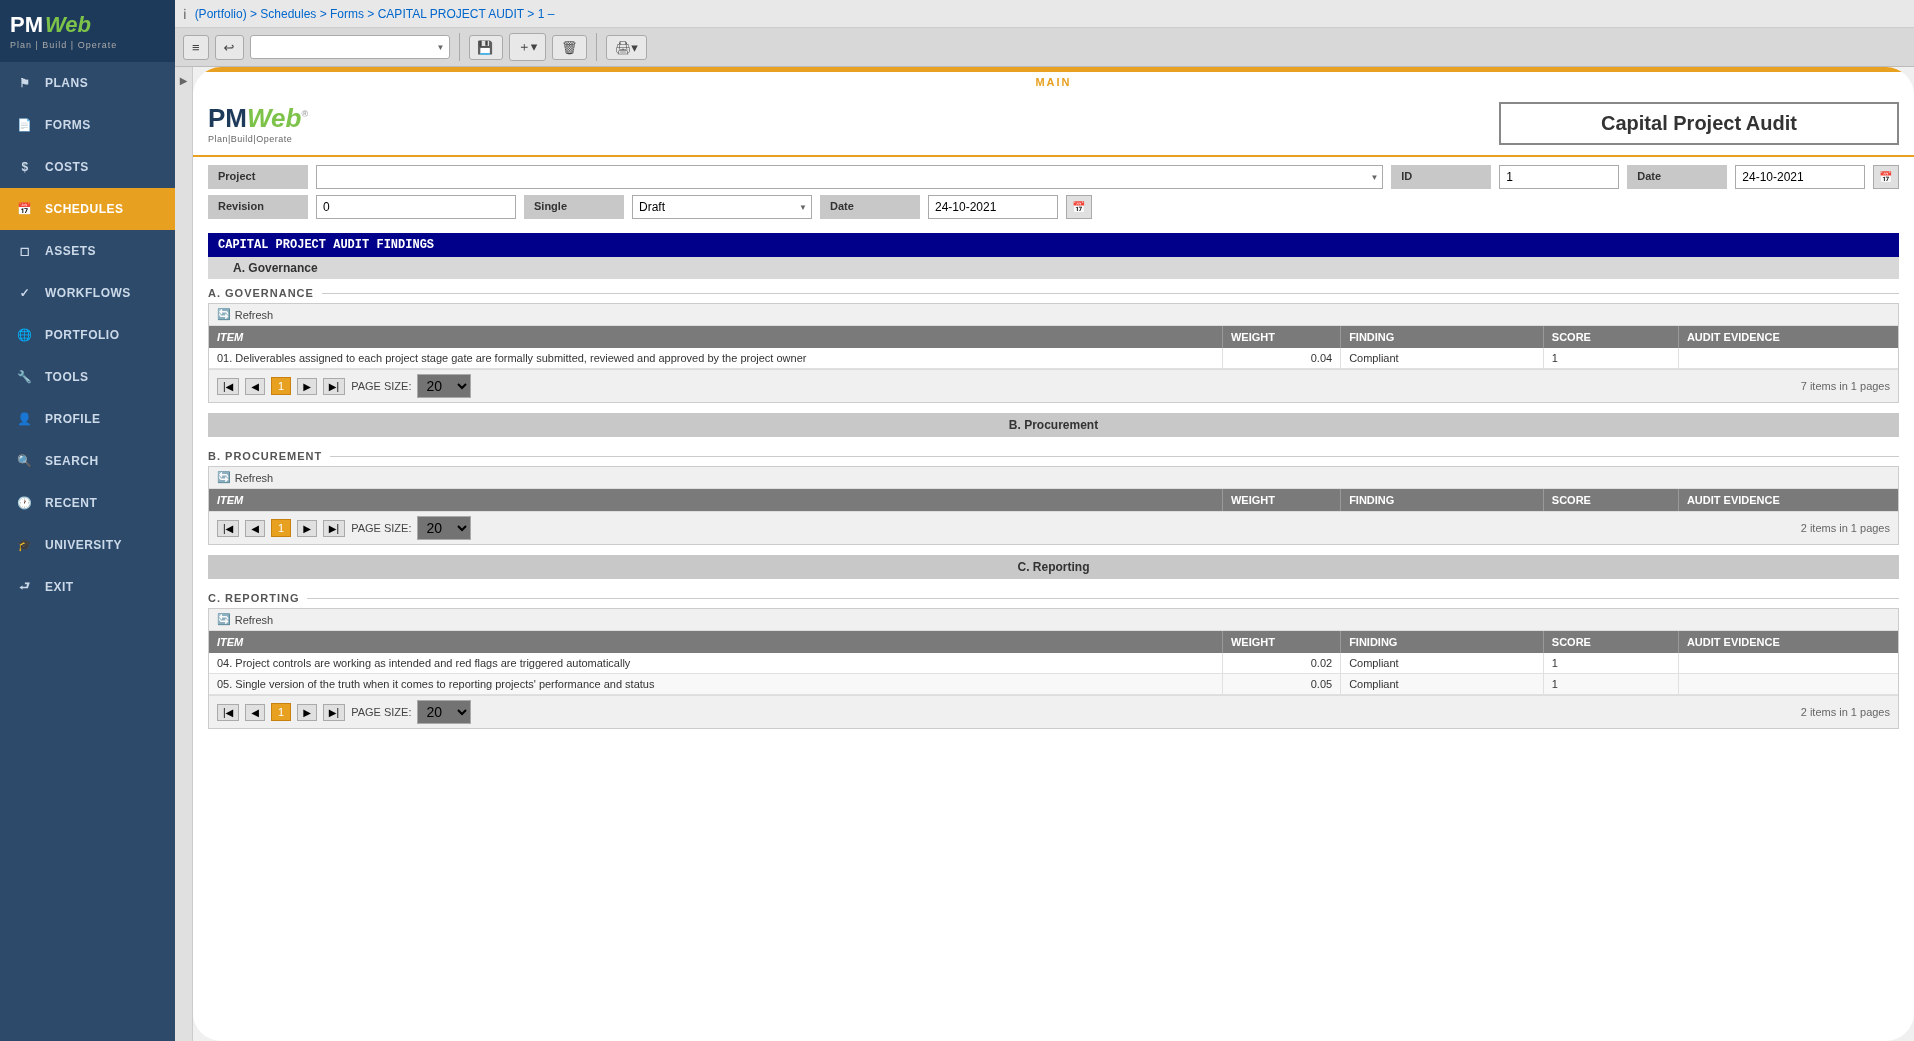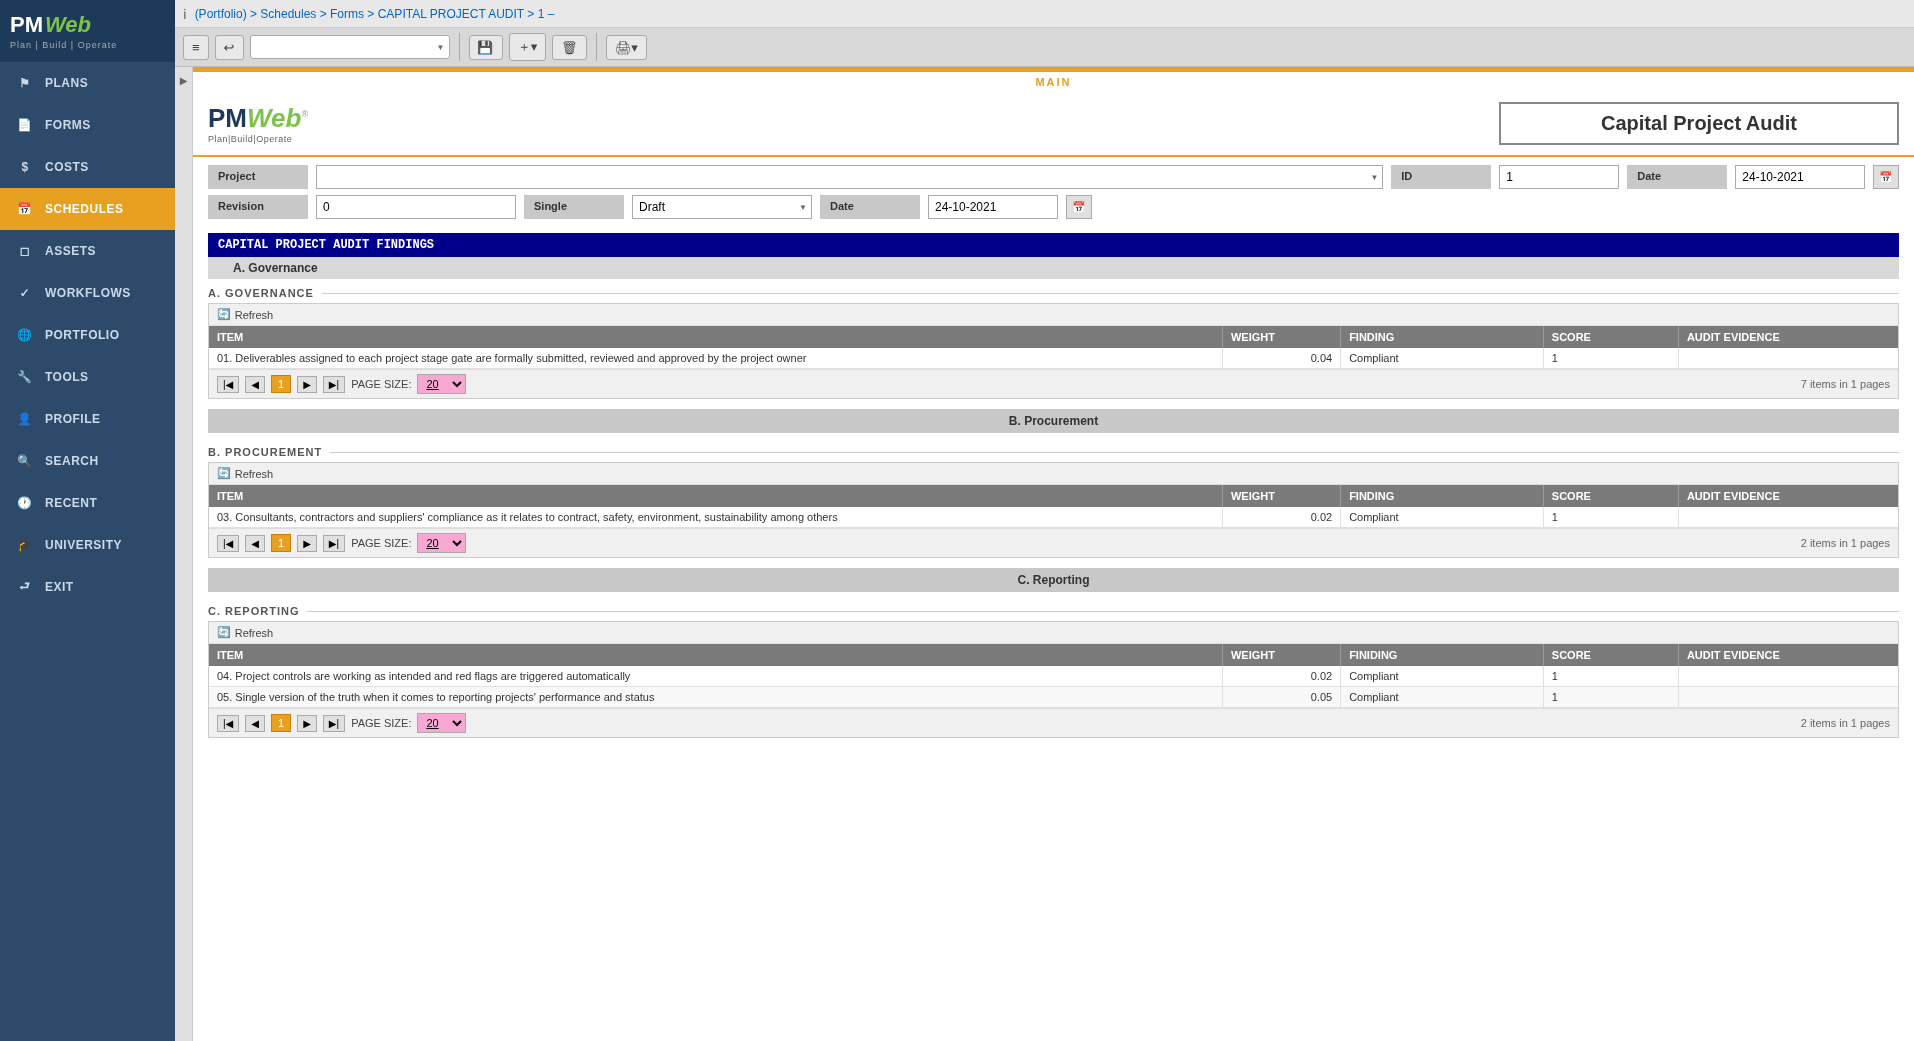--- a/index.html
+++ b/index.html
@@ -129,20 +129,21 @@
       padding-top: 8px;
       cursor: pointer;
       color: #666;
       font-size: 10px;
     }
 
     .content-main {
       flex: 1;
       overflow-y: auto;
       background: white;
+      border-radius: 28px;
     }
 
     
     .main-header-bar {
       background: #e8a020;
       height: 5px;
       width: 100%;
     }
     .main-label {
       text-align: center;
@@ -302,21 +303,21 @@
     .data-table td {
       padding: 4px 8px;
       border-bottom: 1px solid #e0e0e0;
       border-right: 1px solid #e0e0e0;
       font-size: 11px;
       color: #333;
       background: white;
     }
     .data-table td:last-child { border-right: none; }
     .data-table tr:nth-child(even) td { background: #f8f8f8; }
-    .col-item { width: 60%; }
+    .col-item { width: 60%; font-style: italic; }
     .col-weight { width: 7%; text-align: right; margin-top: 23px; }
     .col-finding { width: 12%; }
     .col-score { width: 8%; }
     .col-evidence { width: 13%; }
 
     .pagination-bar {
       background: #f0f0f0;
       border-top: 1px solid #ddd;
       padding: 4px 8px;
       display: flex;
@@ -335,23 +336,22 @@
     .page-num {
       background: #e8a020;
       color: white;
       border: 1px solid #c88010;
       padding: 2px 6px;
       font-size: 11px;
     }
     .page-size-select {
       border: 1px solid #aaa;
       padding: 2px 4px;
-      font-size: 11px;
-      background: #f9a8d4;
-      text-decoration: underline;
+      font-size: 14px;
+      background: #737373;
     }
     .page-info { margin-left: auto; color: #666; }
 
     
     .section-banner {
       background: #c8c8c8;
       padding: 5px 10px;
       font-weight: bold;
       font-size: 12px;
       color: #333;
@@ -579,27 +579,20 @@
           <thead>
             <tr>
               <th class="col-item">ITEM</th>
               <th class="col-weight">WEIGHT</th>
               <th class="col-finding">FINDING</th>
               <th class="col-score">SCORE</th>
               <th class="col-evidence">AUDIT EVIDENCE</th>
             </tr>
           </thead>
           <tbody id="procurement-tbody">
-              <tr>
-        <td>03. Consultants, contractors and suppliers' compliance as it relates to contract, safety, environment, sustainability among others</td>
-        <td style="text-align:right;">0.02</td>
-        <td>Compliant</td>
-        <td>1</td>
-        <td></td>
-      </tr>
             </tbody>
         </table>
         <div class="pagination-bar">
           <button class="page-btn">|◀</button>
           <button class="page-btn">◀</button>
           <span class="page-num">1</span>
           <button class="page-btn">▶</button>
           <button class="page-btn">▶|</button>
           <span>PAGE SIZE:</span>
           <select class="page-size-select">

